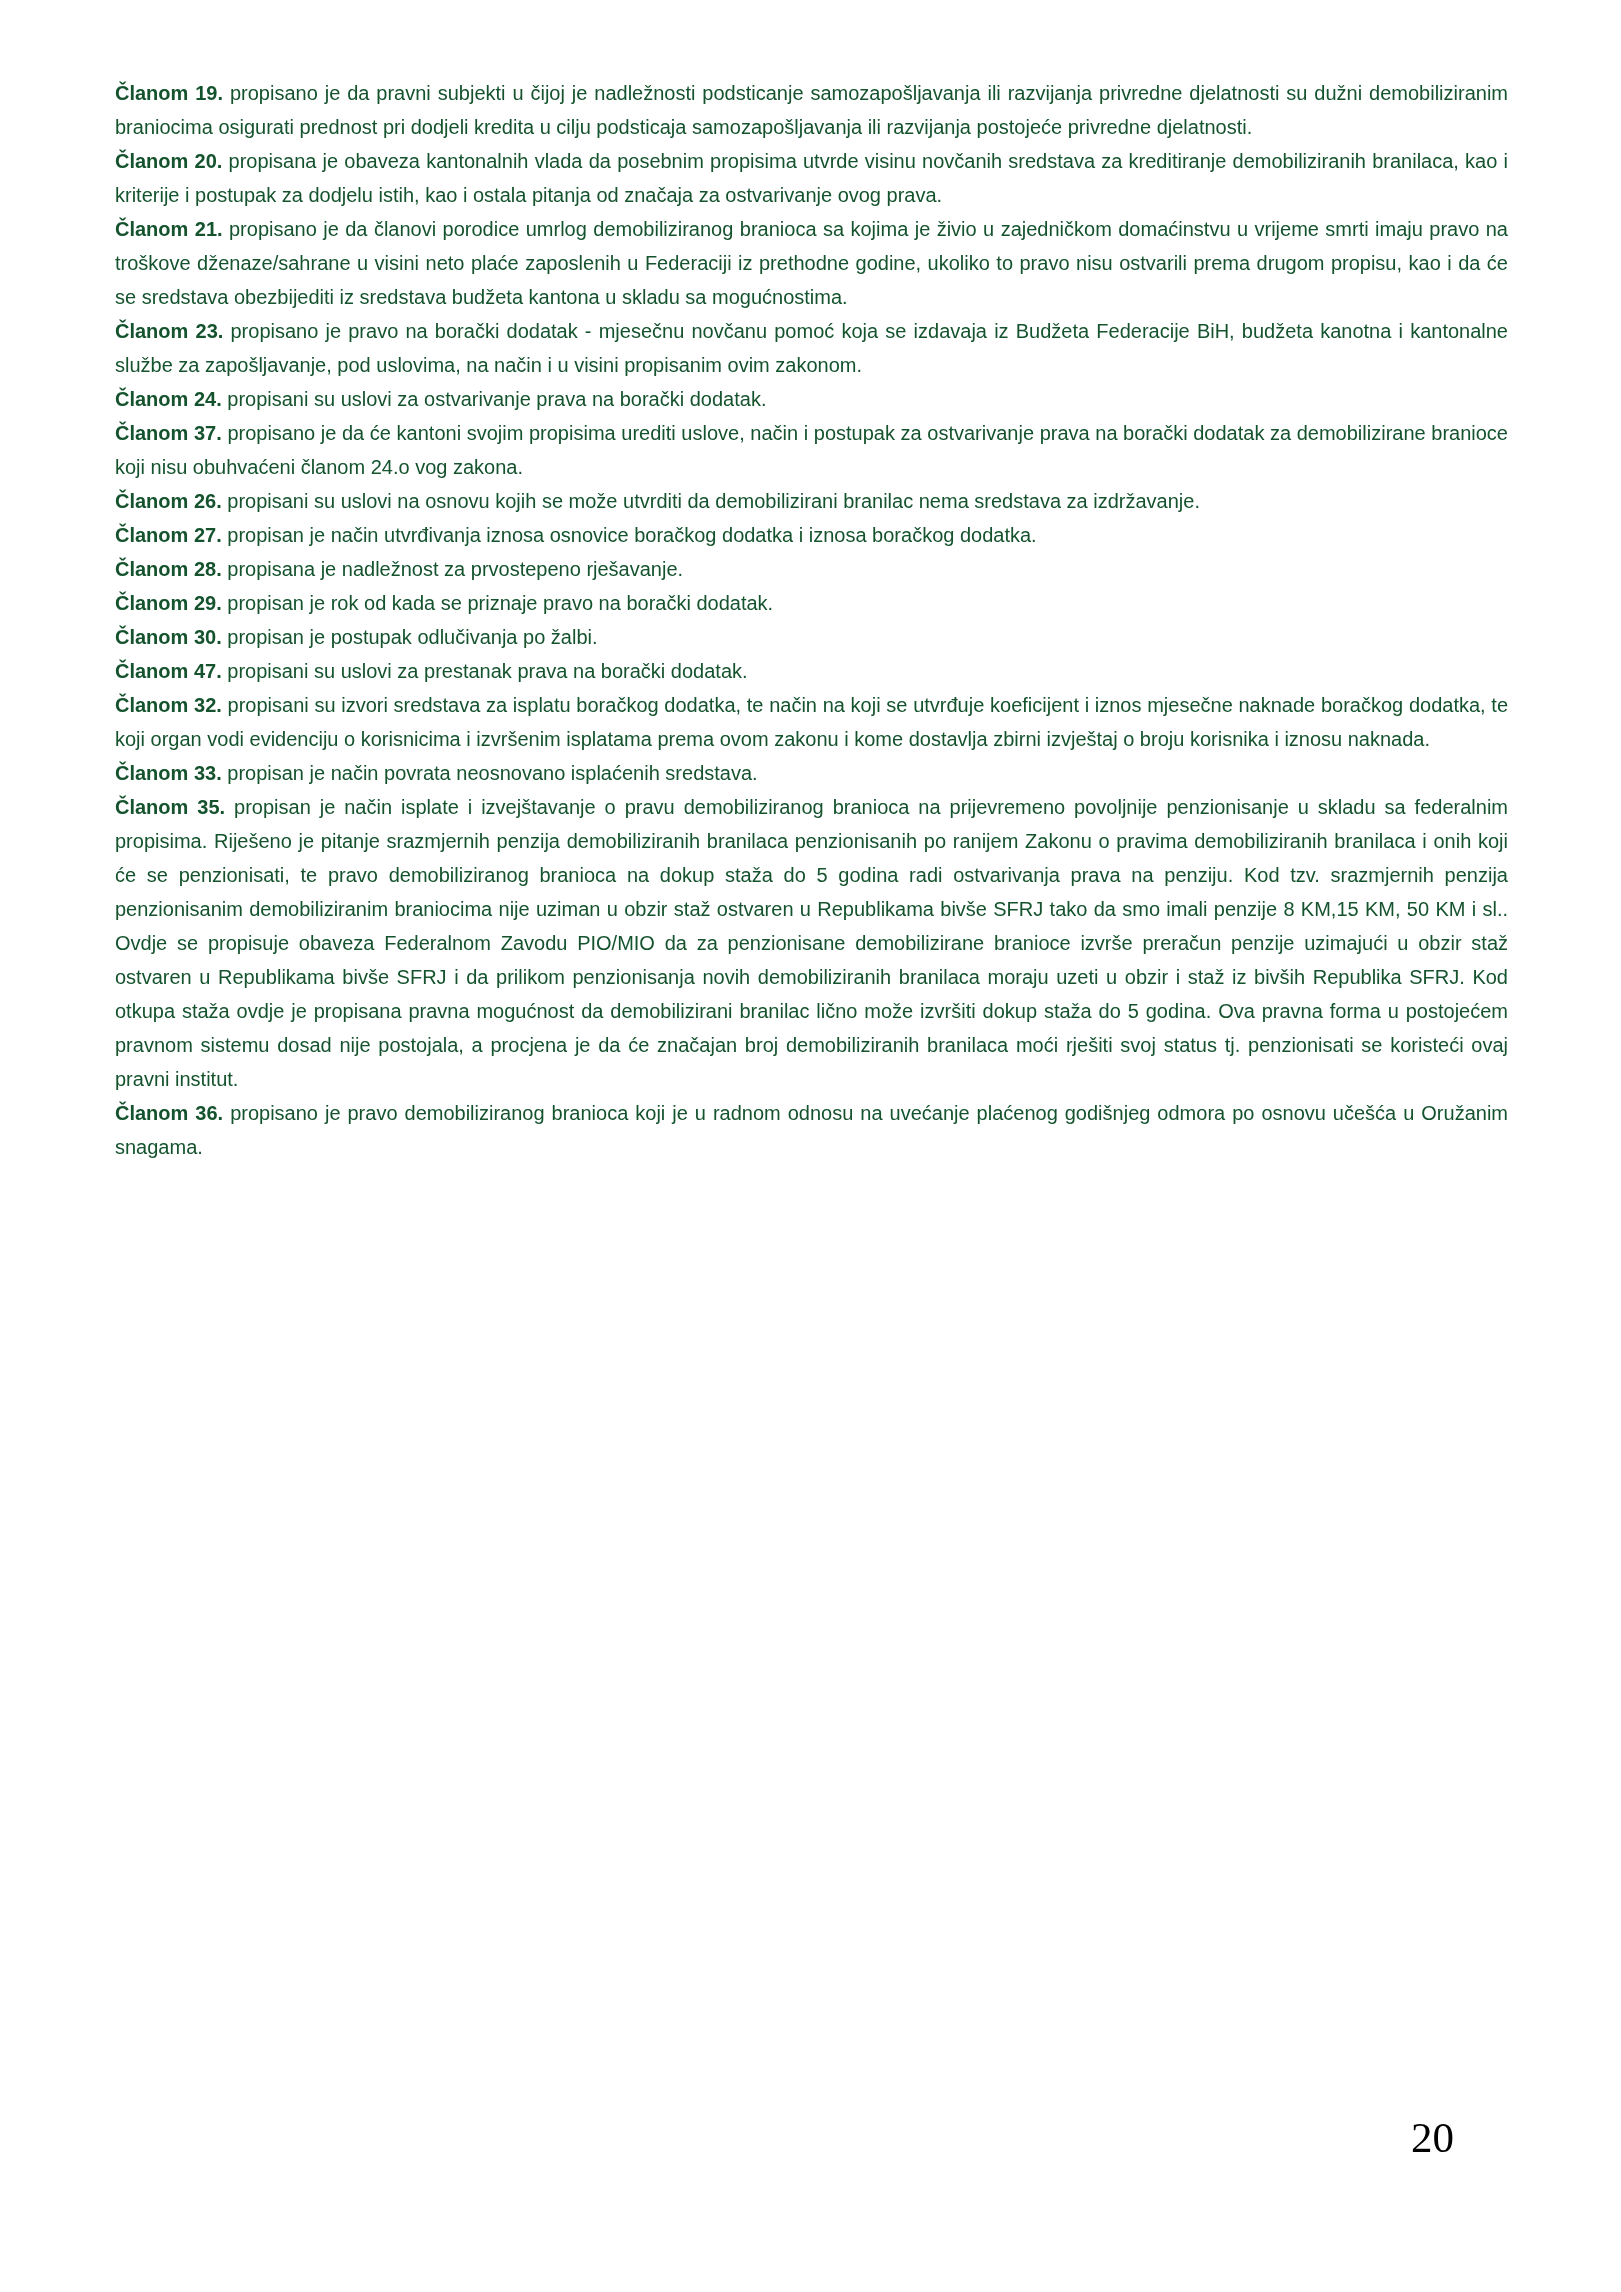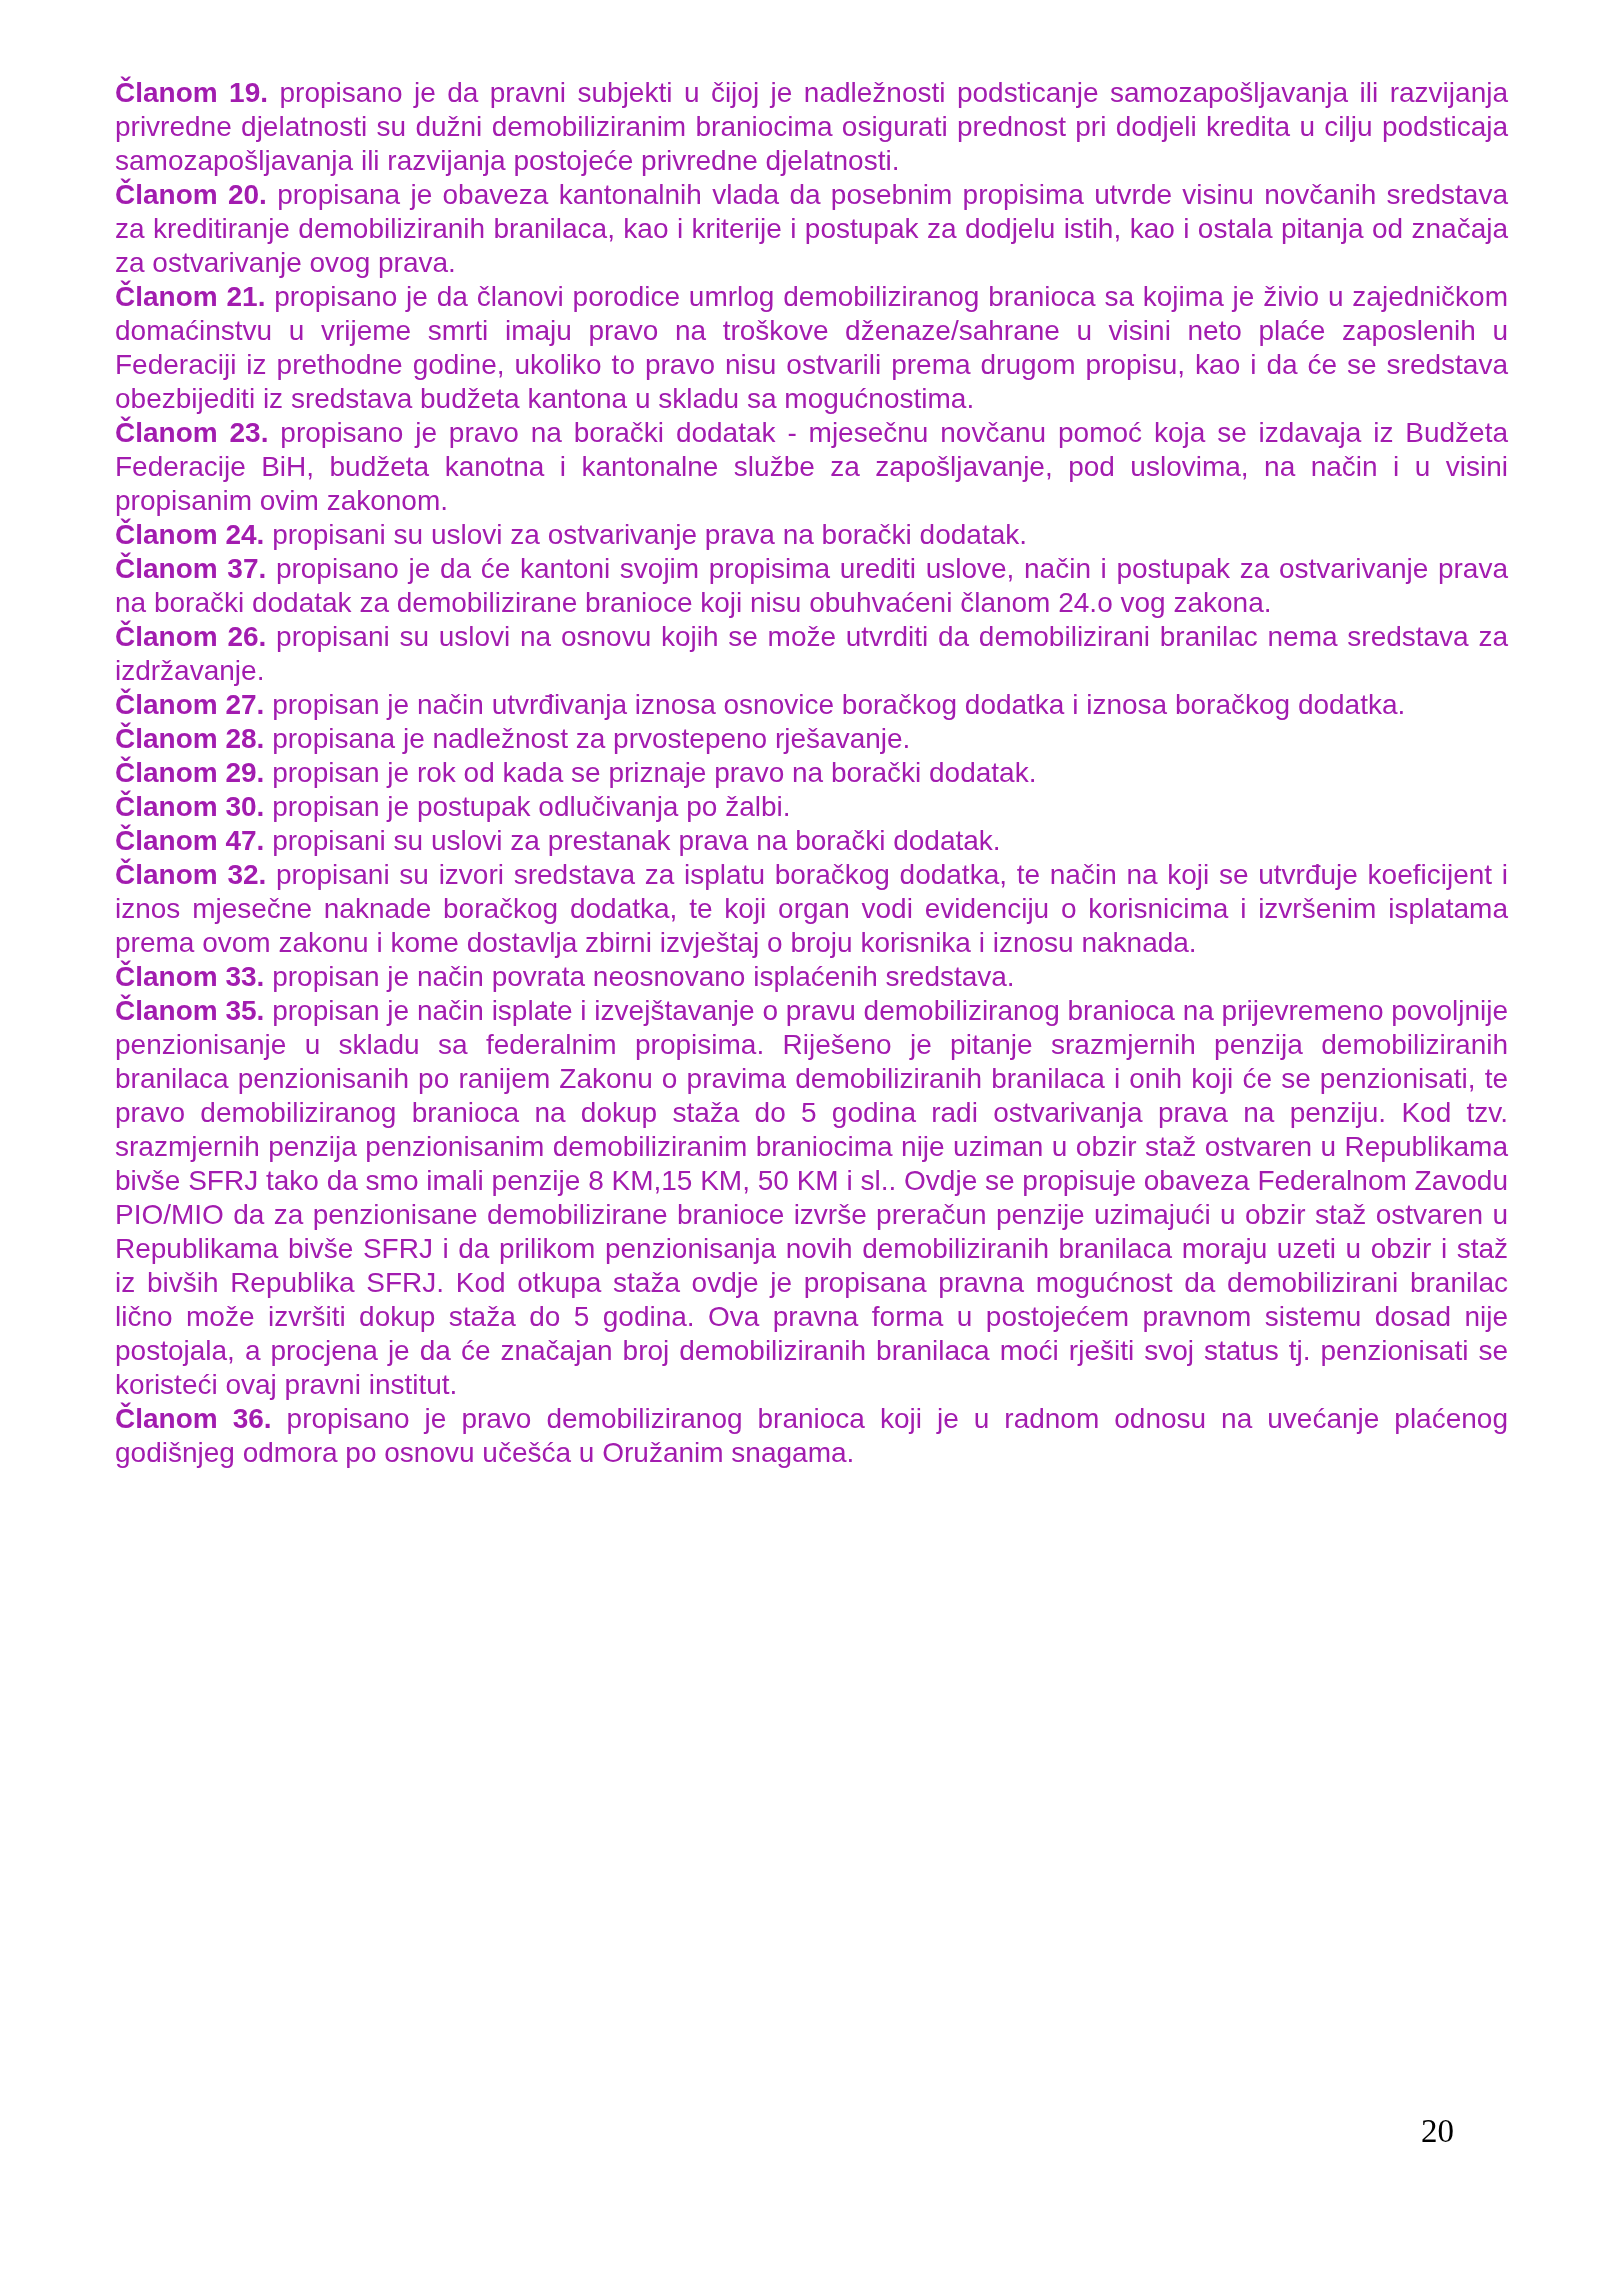--- a/index.html
+++ b/index.html
@@ -17,38 +17,38 @@
     position: absolute;
     inset: 0;
     background: #ffffff;
   }
   .page-content {
     position: absolute;
     left: 115px;
     top: 76px;
     width: 1393px;
     font-family: "Liberation Sans", "DejaVu Sans", sans-serif;
-    font-size: 28px;
+    font-size: 20px;
     line-height: 34px;
-    color: #a21caf;
+    color: #14532d;
     text-align: justify;
   }
   .para {
     margin: 0;
     padding: 0;
   }
   .lead {
     font-weight: bold;
   }
   .page-number {
     position: absolute;
     top: 2113px;
     right: 167px;
     font-family: "Liberation Serif", "DejaVu Serif", serif;
-    font-size: 33px;
+    font-size: 43px;
     color: #000000;
   }
 </style>
 </head>
 <body>
 
 <div class="page">
   <div class="page-content">
 
       <p class="para"><span class="lead">Članom 19.</span> <span class="body-text">propisano je da pravni subjekti u čijoj je nadležnosti podsticanje samozapošljavanja ili razvijanja privredne djelatnosti su dužni demobiliziranim braniocima osigurati prednost pri dodjeli kredita u cilju podsticaja samozapošljavanja ili razvijanja postojeće privredne djelatnosti.</span></p>

